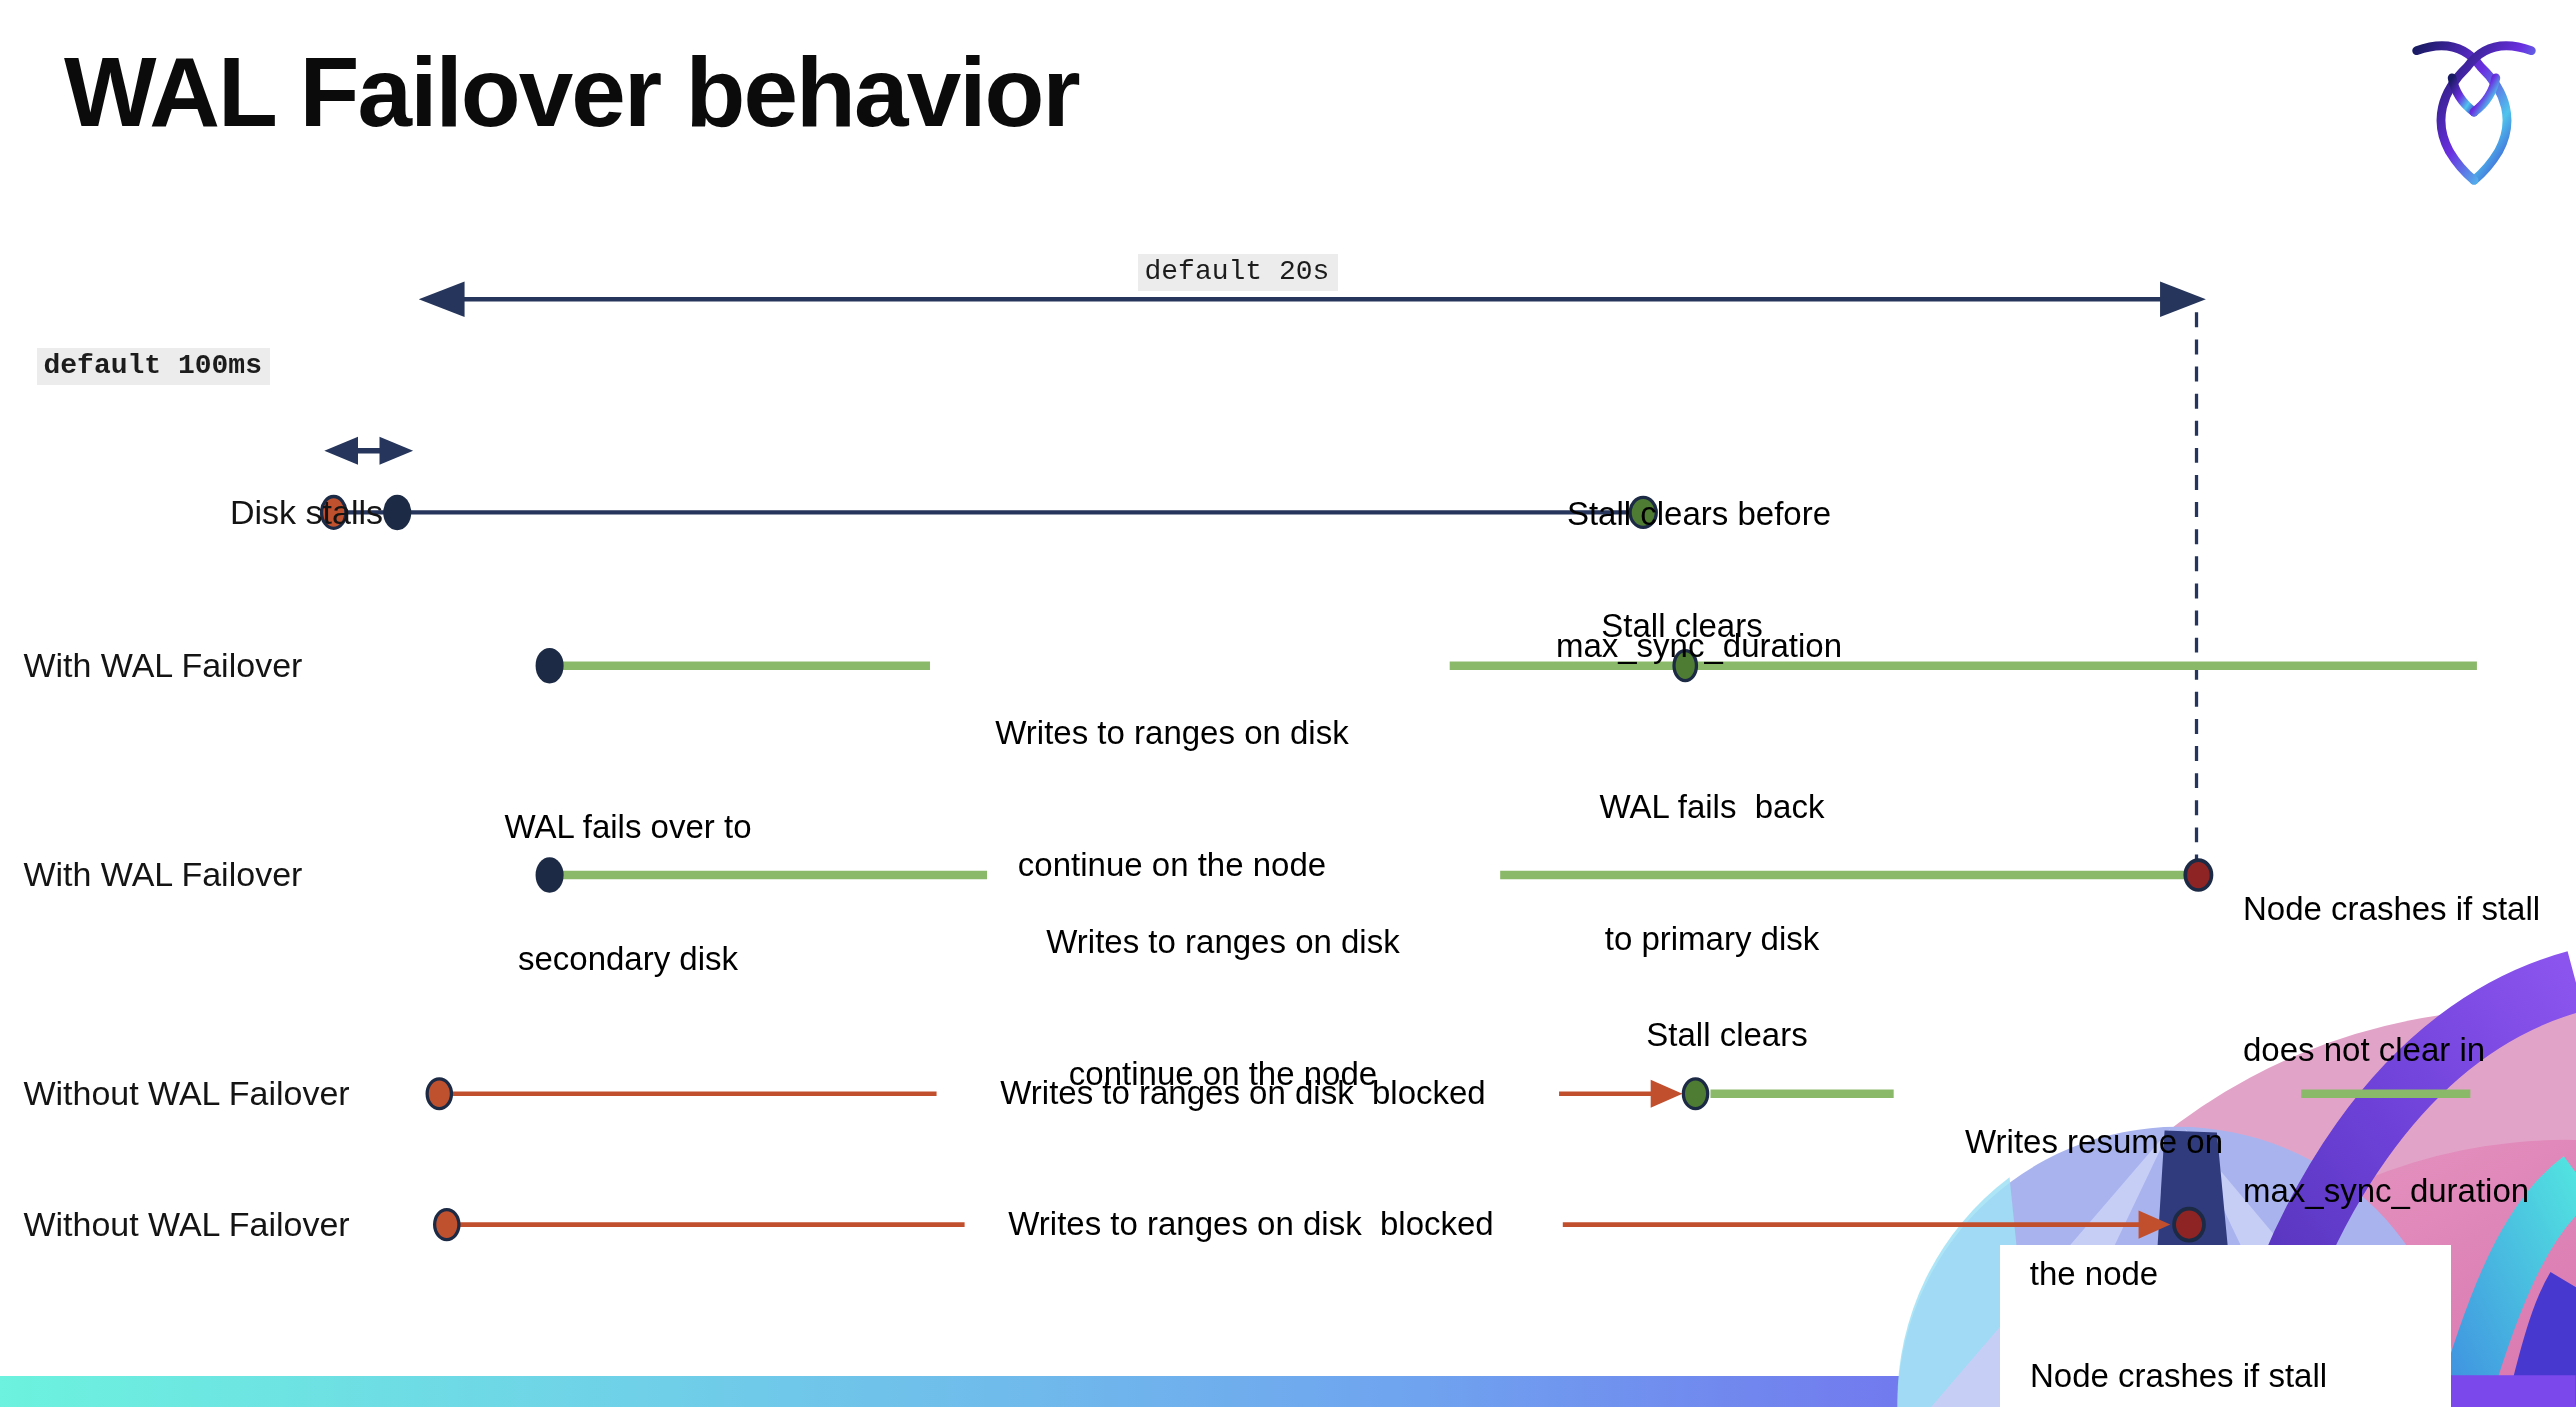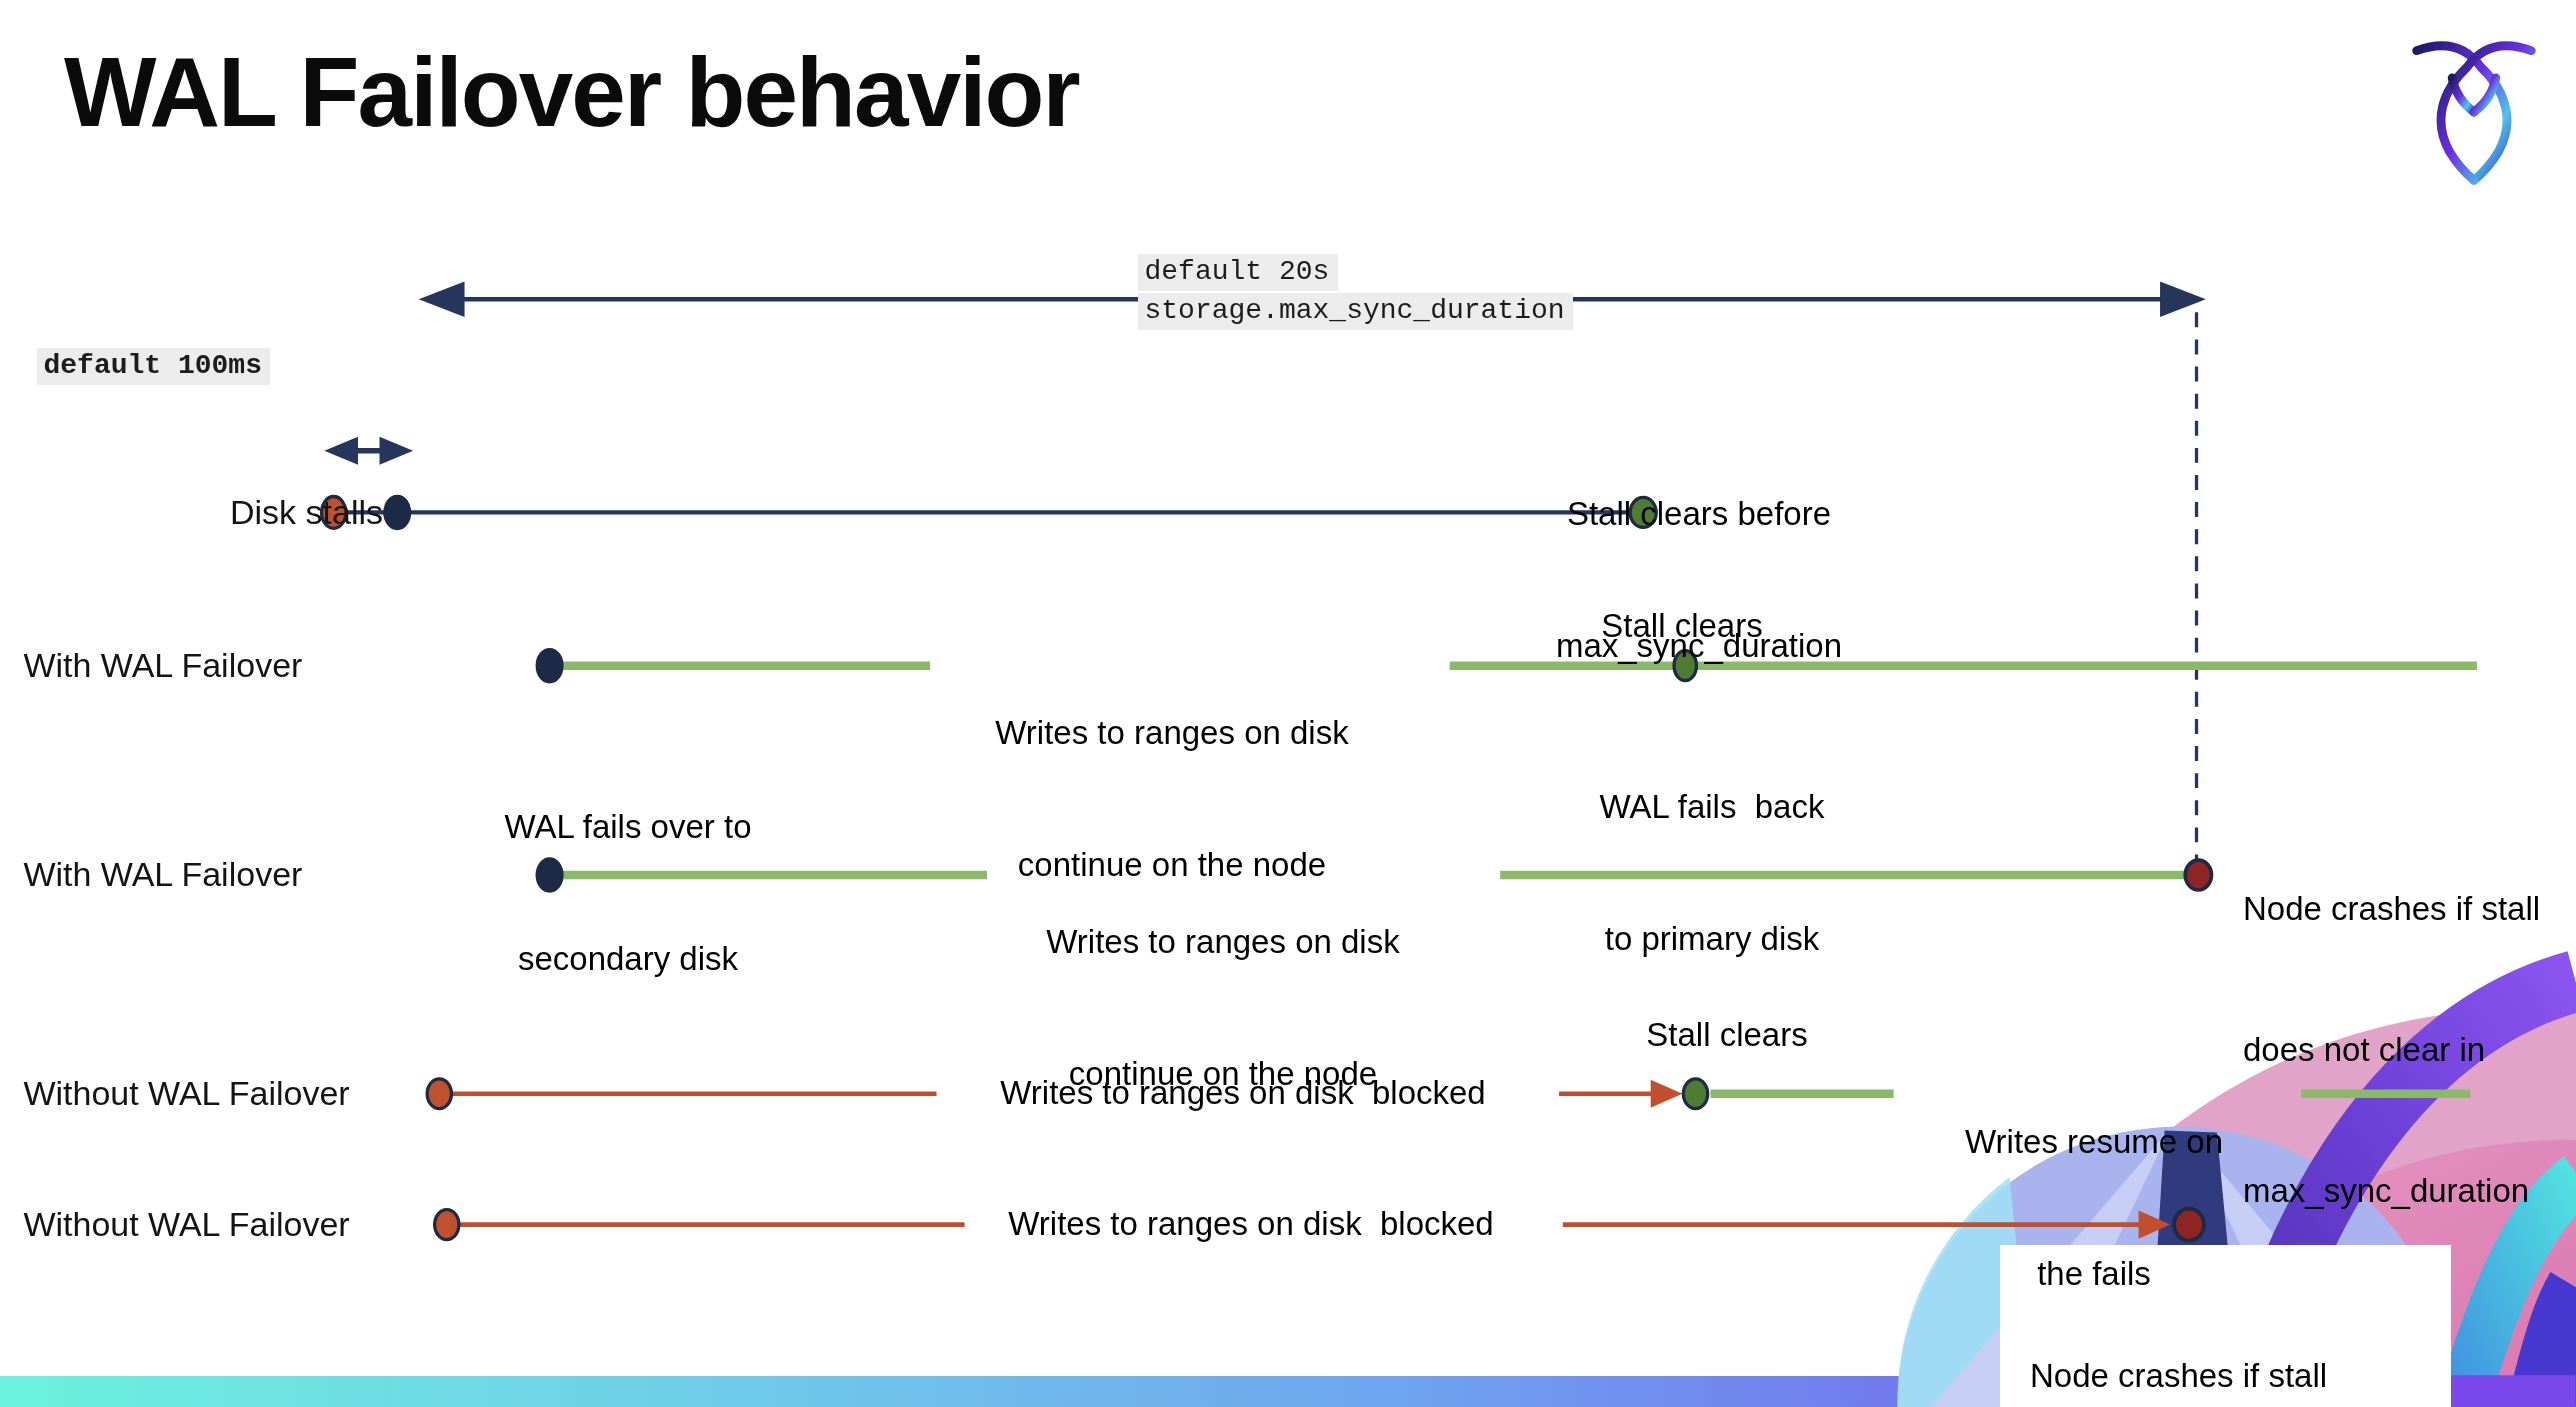--- a/index.html
+++ b/index.html
@@ -126,21 +126,20 @@
   <line x1="1672" y1="1310" x2="2296" y2="1310" stroke="#c14f2e" stroke-width="5"></line>
   <polygon points="2322,1310 2288,1295 2288,1325" fill="#c14f2e"></polygon>
   <ellipse cx="478" cy="1310" rx="13" ry="16" fill="#c0512f" stroke="#1c2a45" stroke-width="3.5"></ellipse>
   <ellipse cx="2342" cy="1310" rx="16" ry="17" fill="#8e2423" stroke="#1c2a45" stroke-width="4"></ellipse>
 </svg>
 
 <div class="abs title">WAL Failover behavior</div>
 
 <div class="abs mono-label mono-stack" style="left:1138px;top:254px;">
   <span>default 20s</span><br>
-  <span>storage.max_sync_duration</span>
 </div>
 
 <div class="abs mono-label mono-stack" style="left:37px;top:348px;font-weight:bold;">
   <span>default 100ms</span><br>
 </div>
 
 <div class="abs rowlabel" style="left:230px;top:494px;text-align:center;">Disk stalls</div>
 <div class="abs rowlabel" style="left:23.4px;top:647px;">With WAL Failover</div>
 <div class="abs rowlabel" style="left:23.4px;top:856px;">With WAL Failover</div>
 <div class="abs rowlabel" style="left:23.4px;top:1075px;">Without WAL Failover</div>
@@ -172,21 +171,21 @@
 <div class="abs note leftalign" style="left:2243px;top:791px;line-height:47px;">
   <div>Node crashes if stall</div>
   <div>does not clear in</div>
   <div>max_sync_duration</div>
 </div>
 
 <div class="abs note center" style="left:1243px;top:1071px;">Writes to ranges on disk  blocked</div>
 <div class="abs note center" style="left:1727px;top:1013px;">Stall clears</div>
 <div class="abs note center" style="left:2094px;top:1032px;">
   <div>Writes resume on</div>
-  <div>the fails</div>
+  <div>the node</div>
 </div>
 
 <div class="abs note center" style="left:1251px;top:1202px;">Writes to ranges on disk  blocked</div>
 
 <svg class="abs" style="left:2404px;top:37px;" width="140" height="150" viewBox="0 0 100 110">
   <defs>
     <linearGradient id="logoGrad" x1="0" y1="0" x2="1" y2="1">
       <stop offset="0" stop-color="#181a62"></stop>
       <stop offset="0.45" stop-color="#6a2fe0"></stop>
       <stop offset="0.75" stop-color="#4fc4ec"></stop>

